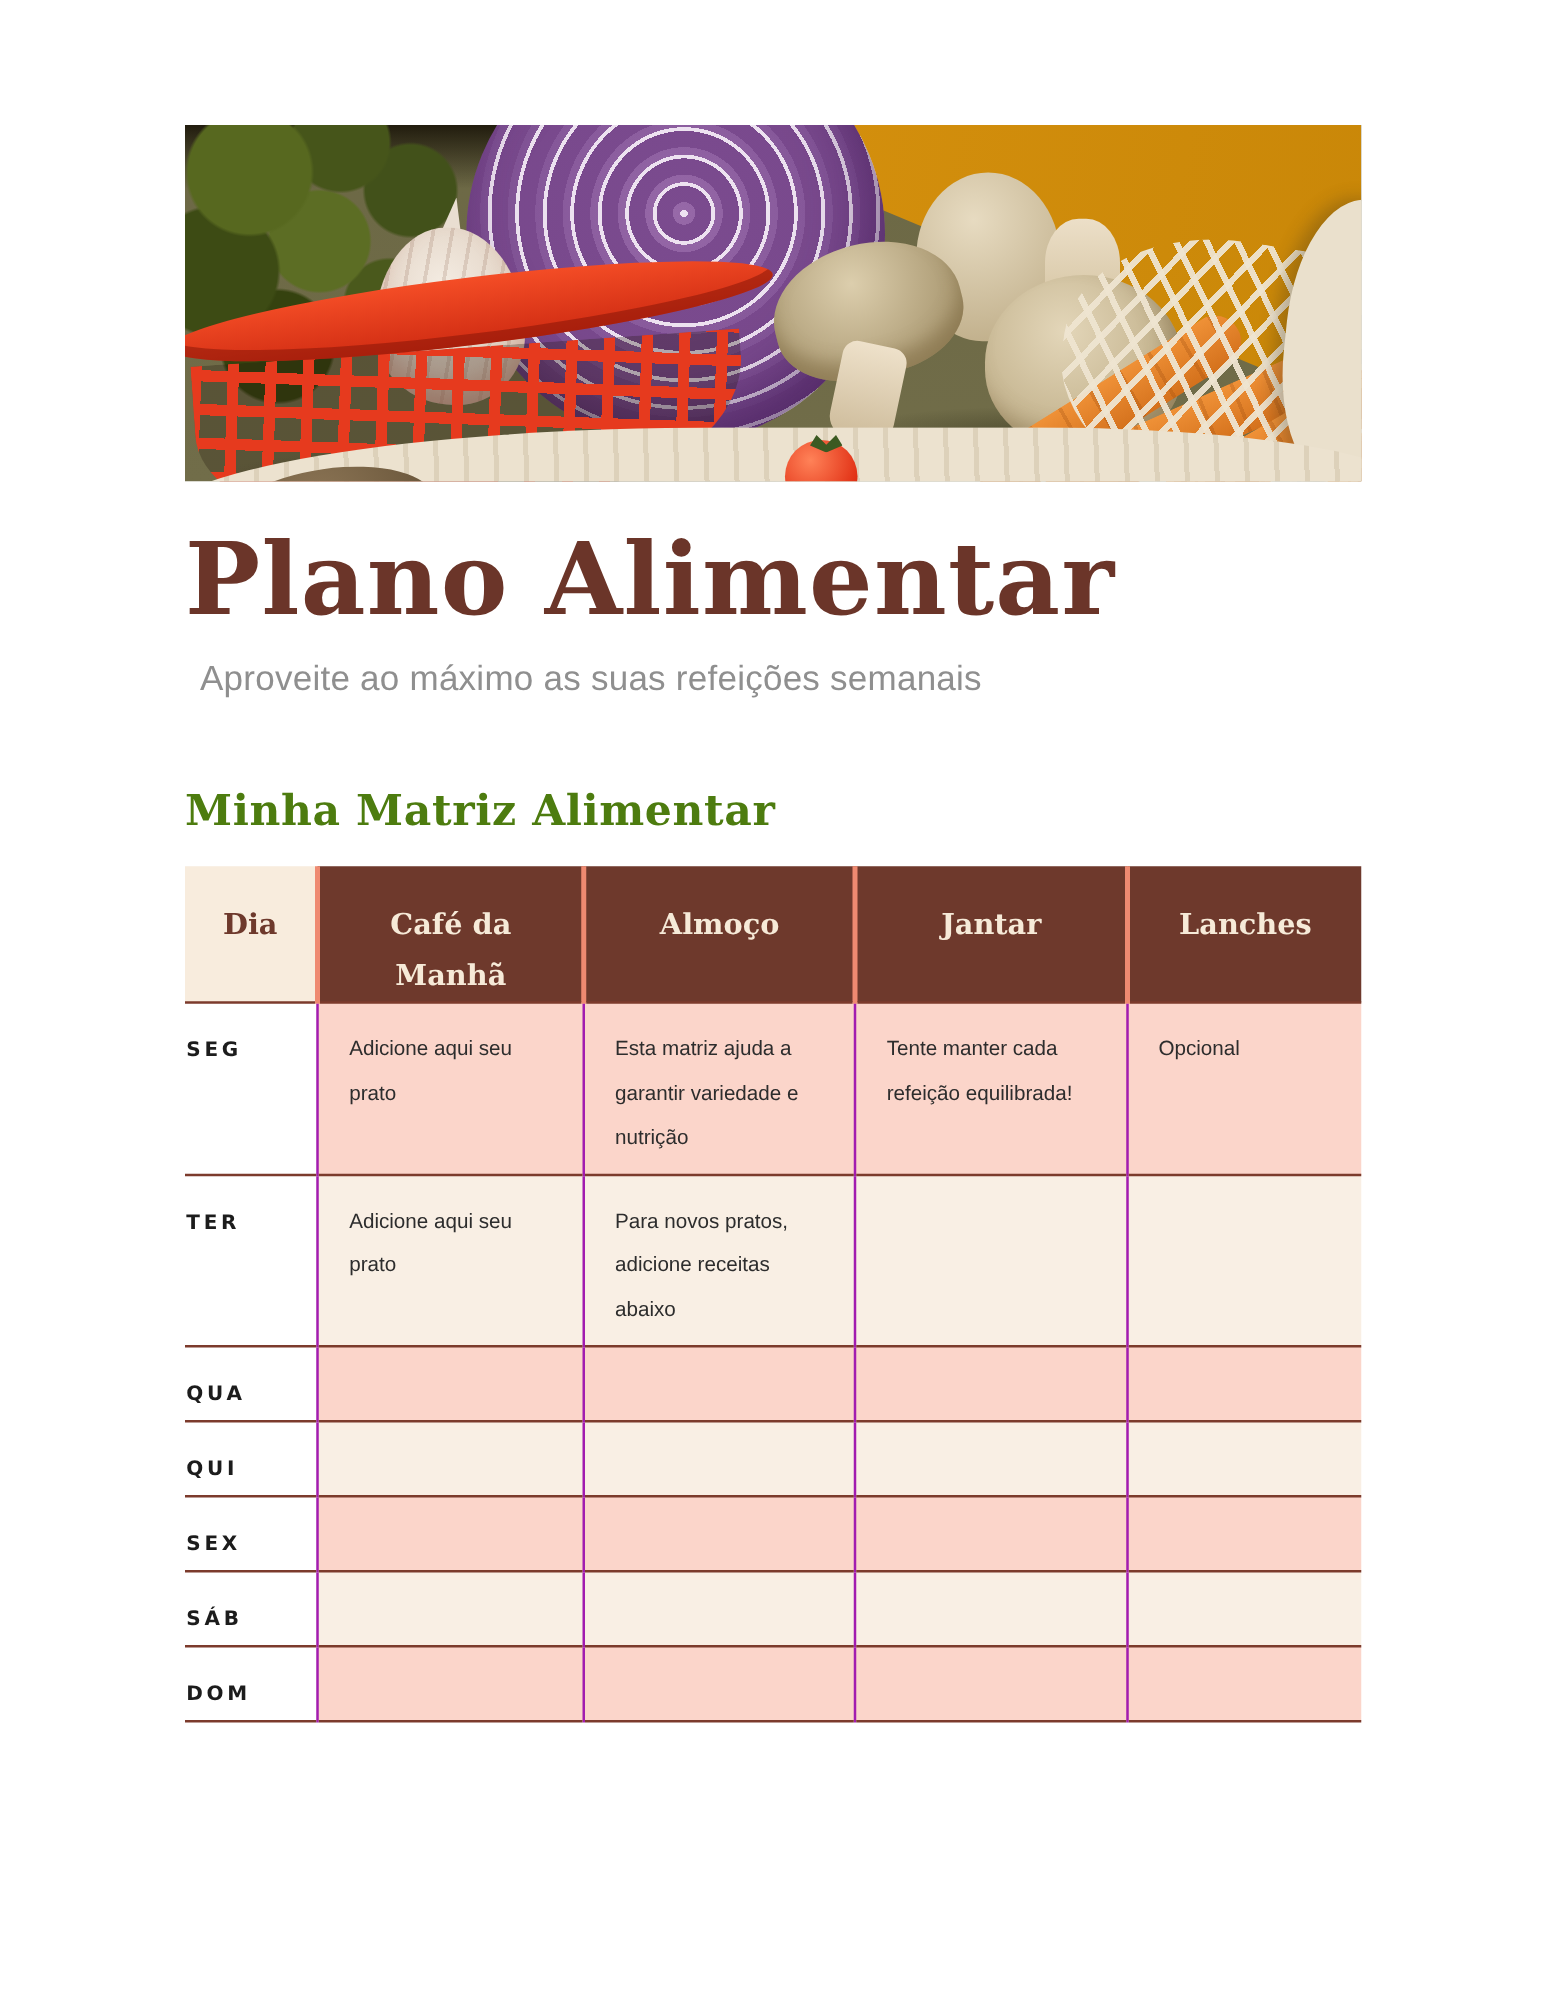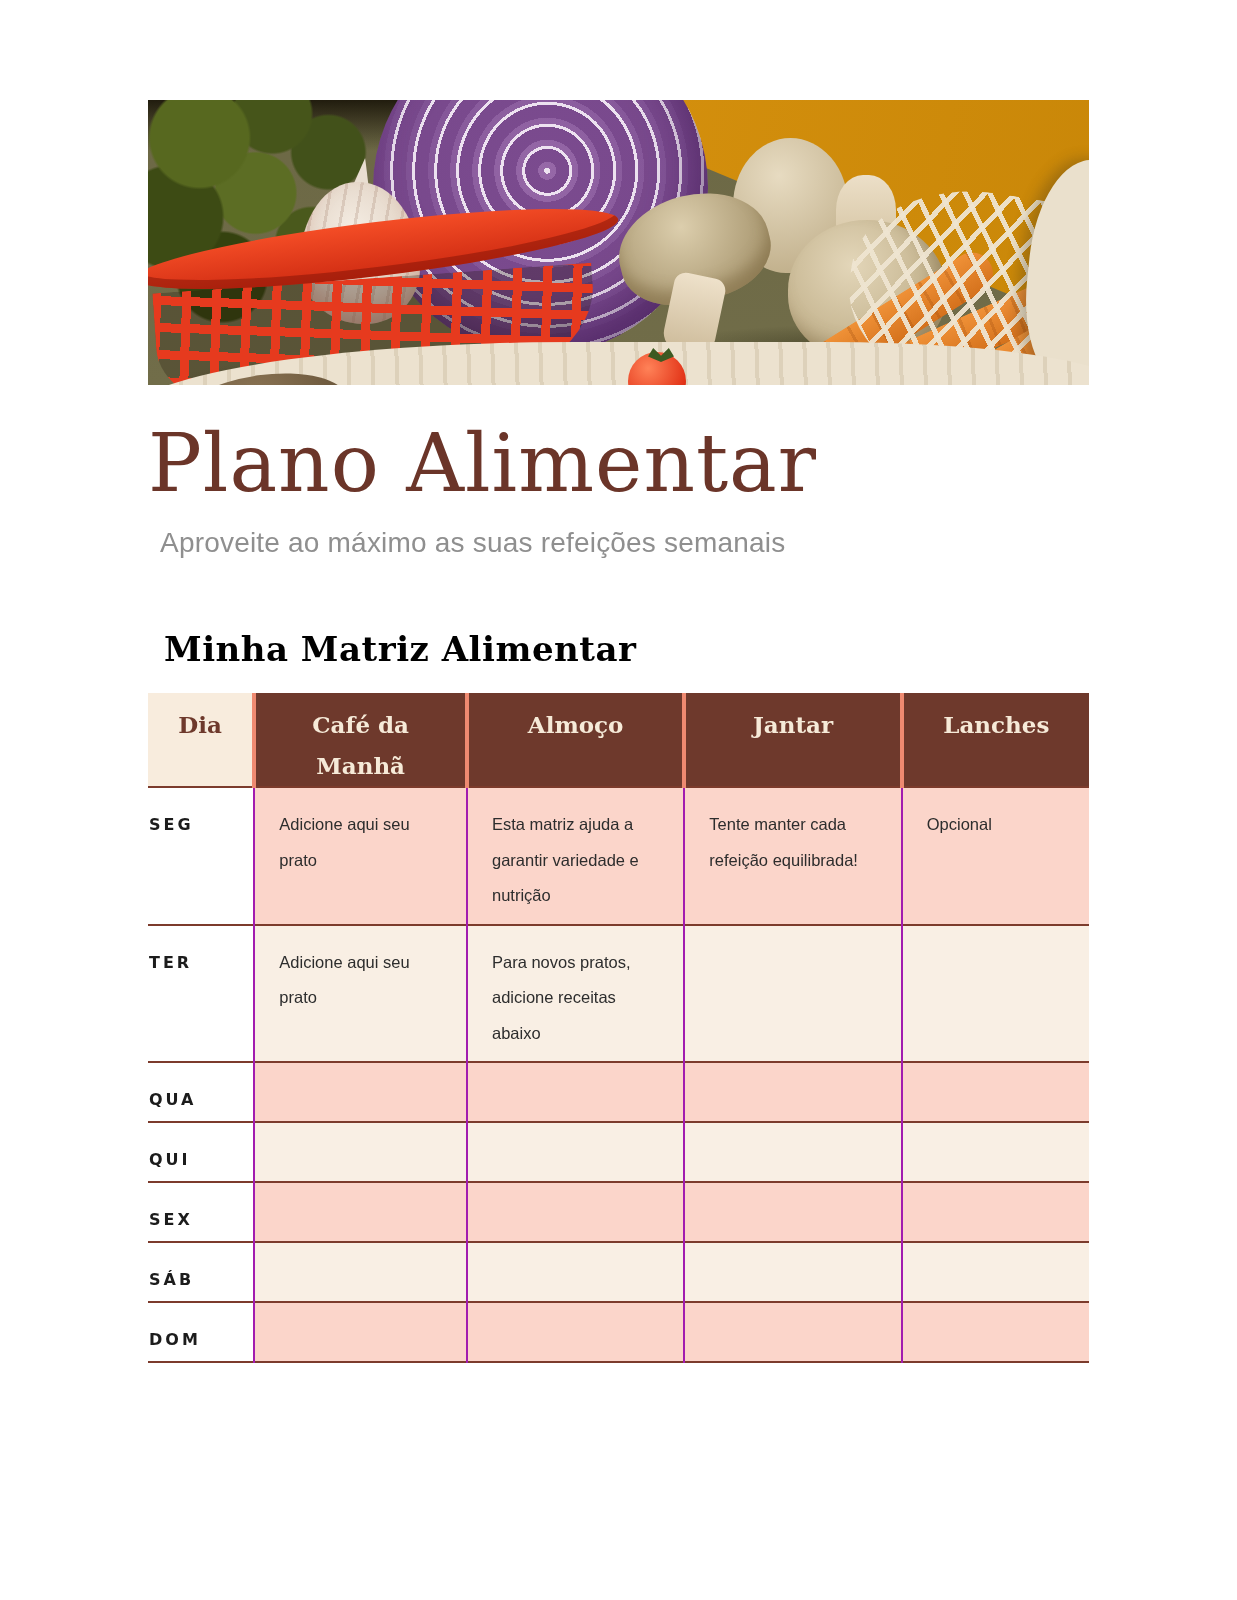--- a/index.html
+++ b/index.html
@@ -85,30 +85,30 @@
       repeating-linear-gradient(88deg,#ece2cf 0 10px,#ddd1ba 10px 14px,#ece2cf 14px 24px),#e9dfcb;}
   .cloth-fold{left:30px;top:275px;width:170px;height:70px;border-radius:50%;
      transform:rotate(-8deg);
      background:radial-gradient(circle at 45% 40%,#8d7656,#6e5a3e 80%);}
   .tomato{left:480px;top:252px;width:58px;height:58px;border-radius:50%;
      background:radial-gradient(circle at 35% 28%,#ff8258,#e23317 68%,#b81f07);}
   .tomato-sepal{left:500px;top:248px;width:26px;height:14px;background:#3c5a22;
      clip-path:polygon(0 60%,20% 0,50% 55%,80% 0,100% 60%,50% 100%);}
 
   
-  .title{margin:34px 0 0;font-family:"DejaVu Serif",serif;font-weight:400;
+  .title{margin:34px 0 0;font-family:"DejaVu Serif",serif;font-weight:700;
      font-size:80px;line-height:1.12;color:#6b3529;letter-spacing:1px;}
   .subtitle{margin:18px 12px 0;font-size:28px;color:#8f8f8f;letter-spacing:.2px;}
-  .section-heading{margin:70px 16px 24px;font-family:"DejaVu Serif",serif;font-weight:700;
-     font-size:34px;color:#000000;letter-spacing:.5px;}
+  .section-heading{margin:70px 0 24px;font-family:"DejaVu Serif",serif;font-weight:700;
+     font-size:34px;color:#4d7c0f;letter-spacing:.5px;}
 
   
   table.matrix{width:100%;border-collapse:collapse;table-layout:fixed;}
   .matrix th,.matrix td{box-sizing:border-box;vertical-align:top;text-align:left;}
-  .matrix thead th{height:92px;padding:11px 20px 0;background:#6e392c;color:#f6ead8;
+  .matrix thead th{height:92px;padding:26px 20px 0;background:#6e392c;color:#f6ead8;
      font-family:"DejaVu Serif",serif;font-weight:700;font-size:23px;line-height:1.8;
      border-left:4px solid #ef8a71;text-align:center;margin-top:44px;}
   .matrix thead th.day-head{background:#f8ecdd;color:#6e392c;border-left:none;}
   .matrix tbody tr{border-top:2px solid #7c3b2c;}
   .matrix tbody tr:last-child{border-bottom:2px solid #7c3b2c;}
   .matrix tbody th{background:#ffffff;font-family:"DejaVu Sans",sans-serif;font-weight:700;
      font-size:16px;letter-spacing:3px;color:#1c1c1c;text-align:left;padding-top:27px;}
   .matrix tbody td{border-left:2px solid #a21caf;padding:19px 24px 10px;
      font-size:16.5px;line-height:2.15;color:#2d2d2d;}
   tr.tall>th,tr.tall>td{height:127px;}

